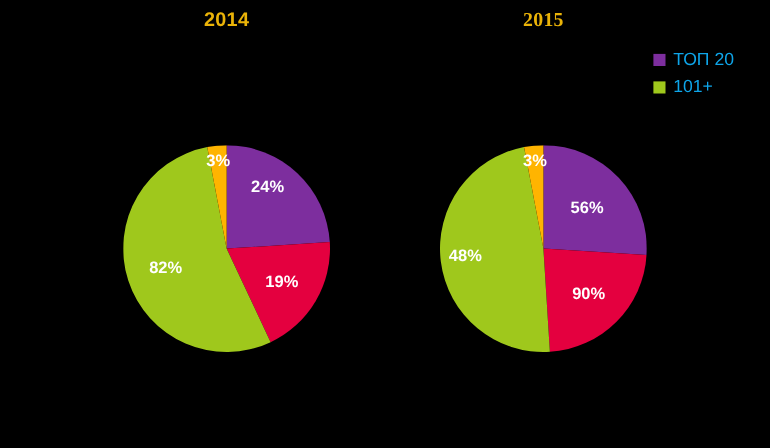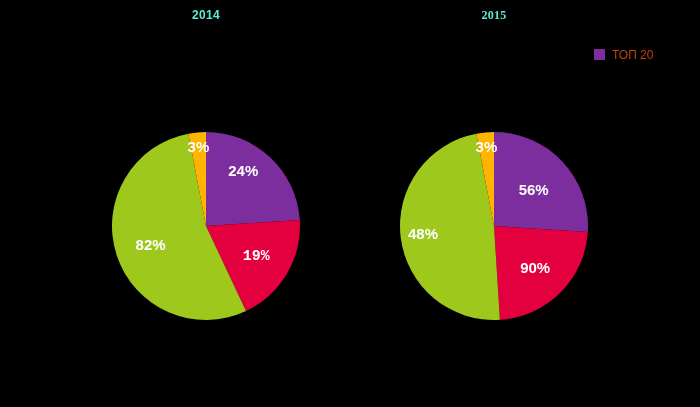--- a/index.html
+++ b/index.html
@@ -19,23 +19,23 @@
     position: absolute;
     left: 0;
     top: 0;
     width: 700px;
     height: 407px;
   }
 
   
   .chart-title {
     position: absolute;
-    font-size: 12px;
+    font-size: 18px;
     font-weight: bold;
-    color: #5eead4;
+    color: #eab308;
     letter-spacing: 0.3px;
     text-align: center;
     white-space: nowrap;
   }
   #title-2014 { left: 136px; top: 8px; width: 140px; }
   #title-2015 { left: 424px; top: 8px; width: 140px; font-family: Liberation Serif, serif; }
 
   
   .pie-wrap {
     position: absolute;
@@ -75,22 +75,22 @@
     align-items: center;
     height: 25px;
   }
   .legend-swatch {
     width: 11px;
     height: 11px;
     flex: 0 0 11px;
     margin-right: 7px;
   }
   .legend-label {
-    font-size: 12px;
-    color: #c2410c;
+    font-size: 16px;
+    color: #0ea5e9;
     white-space: nowrap;
     line-height: 1;
   }
 </style>
 </head>
 <body>
 
 <div class="stage">
 
   <div class="chart-title" id="title-2014">2014</div>
@@ -98,21 +98,21 @@
   <div class="chart-title" id="title-2015">2015</div>
 
   <div class="pie-wrap" id="pie-2014">
       <svg class="pie-svg" viewBox="0 0 188 188">
         <path d="M 94 94 L 94.00 0.00 A 94 94 0 0 1 187.81 88.10 Z" fill="#7d2e9e"></path>
         <path d="M 94 94 L 187.81 88.10 A 94 94 0 0 1 134.02 179.05 Z" fill="#e4003f"></path>
         <path d="M 94 94 L 134.02 179.05 A 94 94 0 1 1 76.39 1.66 Z" fill="#9fc81c"></path>
         <path d="M 94 94 L 76.39 1.66 A 94 94 0 0 1 94.00 0.00 Z" fill="#ffb400"></path>
       </svg>
       <div class="slice-label" style="left: 131.3px; top: 38px;">24%</div>
-      <div class="slice-label" style="left: 144.2px; top: 123.7px; font-family: Liberation Mono, monospace;">19%</div>
+      <div class="slice-label" style="left: 144.2px; top: 123.7px;">19%</div>
       <div class="slice-label" style="left: 38.6px; top: 112px;">82%</div>
       <div class="slice-label" style="left: 86.4px; top: 13.5px;">3%</div>
     </div>
   <div class="pie-wrap" id="pie-2015">
       <svg class="pie-svg" viewBox="0 0 188 188">
         <path d="M 94 94 L 94.00 0.00 A 94 94 0 0 1 187.81 99.90 Z" fill="#7d2e9e"></path>
         <path d="M 94 94 L 187.81 99.90 A 94 94 0 0 1 99.90 187.81 Z" fill="#e4003f"></path>
         <path d="M 94 94 L 99.90 187.81 A 94 94 0 0 1 76.39 1.66 Z" fill="#9fc81c"></path>
         <path d="M 94 94 L 76.39 1.66 A 94 94 0 0 1 94.00 0.00 Z" fill="#ffb400"></path>
       </svg>
@@ -120,15 +120,19 @@
       <div class="slice-label" style="left: 135.2px; top: 135.2px;">90%</div>
       <div class="slice-label" style="left: 23px; top: 101.3px;">48%</div>
       <div class="slice-label" style="left: 86.4px; top: 13.5px;">3%</div>
     </div>
 
   <div id="legend">
       <div class="legend-row">
         <span class="legend-swatch" style="background: rgb(125, 46, 158);"></span>
         <span class="legend-label">ТОП 20</span>
       </div>
+      <div class="legend-row">
+        <span class="legend-swatch" style="background: rgb(159, 200, 28);"></span>
+        <span class="legend-label">101+</span>
+      </div>
     </div>
 
 </div>
 
 </body></html>

